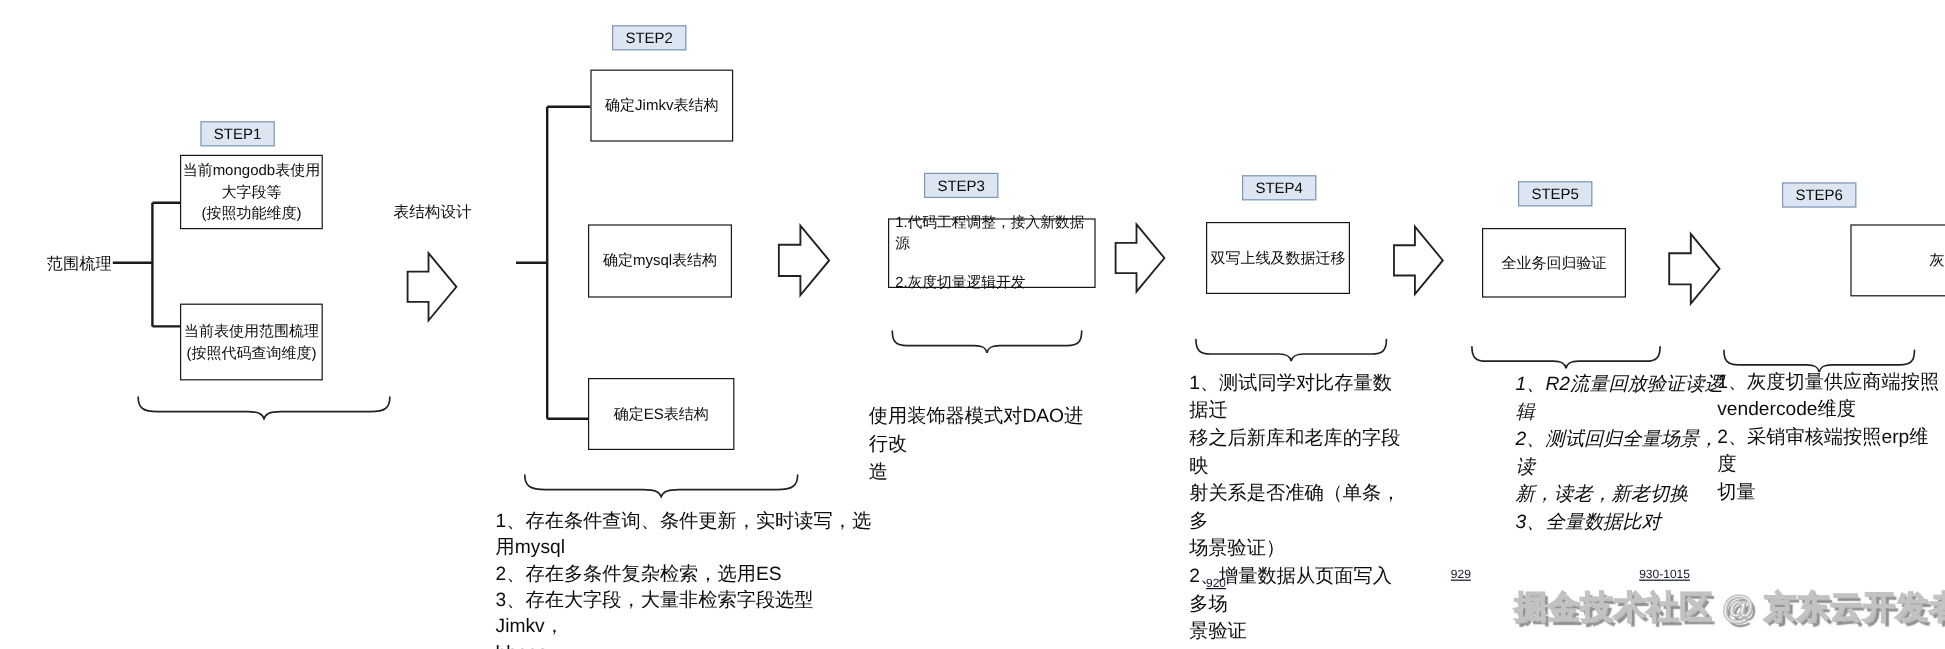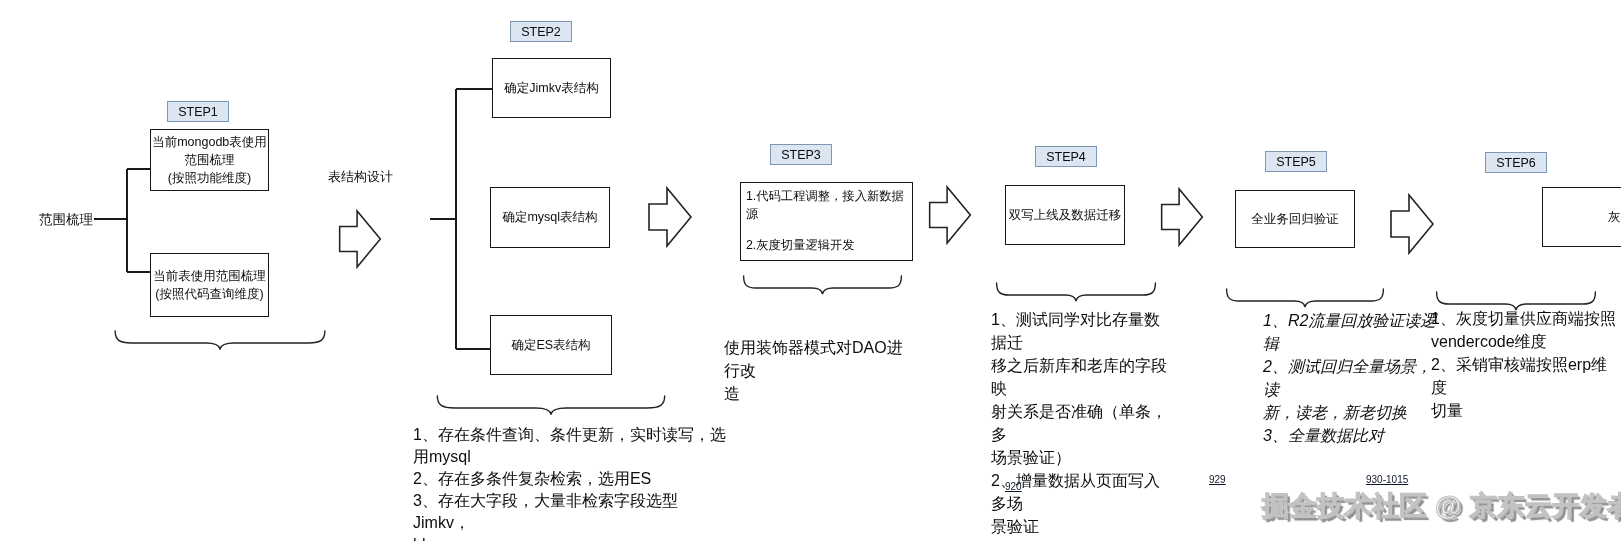--- a/index.html
+++ b/index.html
@@ -33,21 +33,21 @@
 
     <path d="M94,219 H127 M127,169 V272 M127,169 H150 M127,272 H150" stroke="#1a1a1a" stroke-width="2" fill="none"></path>
 
     <path d="M430,219 H456 M456,89 V349 M456,89 H492 M456,349 H490" stroke="#1a1a1a" stroke-width="2" fill="none"></path>
   </svg>
 
   <div class="lbl" style="left:39px;top:211px;">范围梳理</div>
 
   <div class="badge" style="left:167px;top:101px;">STEP1</div>
   <div class="nbox" style="left:150px;top:129px;width:119px;height:62px;">当前mongodb表使用
-范围梳理
+大字段等
 (按照功能维度)</div>
   <div class="nbox" style="left:150px;top:253px;width:119px;height:64px;">当前表使用范围梳理
 (按照代码查询维度)</div>
   <svg class="brace" style="left:113px;top:328px;" width="214" height="22" viewBox="0 0 200 22" preserveAspectRatio="none">
     <path d="M2,3 C2,12 6,15 17,15 L87,15 C96,15 99,17 100,21 C101,17 104,15 113,15 L183,15 C194,15 198,12 198,3" stroke="#222" stroke-width="1.4" fill="none" vector-effect="non-scaling-stroke" stroke-linecap="round"></path>
   </svg>
 
   <div class="lbl" style="left:328px;top:168px;font-size:13px;">表结构设计</div>
   <svg class="arrow" style="left:338px;top:208px;" width="44" height="62" viewBox="0 0 44 64">
     <polygon points="1,19 19,19 19,3 43,32 19,61 19,45 1,45" fill="#fff" stroke="#222" stroke-width="1.6"></polygon>
@@ -63,21 +63,21 @@
   <div class="note" style="left:413px;top:424px;width:320px;line-height:22px;">1、存在条件查询、条件更新，实时读写，选用mysql
 2、存在多条件复杂检索，选用ES
 3、存在大字段，大量非检索字段选型Jimkv，
 hbase。</div>
 
   <svg class="arrow" style="left:648px;top:185px;" width="44" height="64" viewBox="0 0 44 64">
     <polygon points="1,19 19,19 19,3 43,32 19,61 19,45 1,45" fill="#fff" stroke="#222" stroke-width="1.6"></polygon>
   </svg>
 
   <div class="badge" style="left:770px;top:144px;">STEP3</div>
-  <div class="nbox leftalign" style="left:740px;top:182px;width:173px;height:79px;font-size:12.3px;">
+  <div class="nbox leftalign" style="left:740px;top:182px;width:173px;height:58px;font-size:12.3px;">
     <span>1.代码工程调整，接入新数据源</span>
     <span>2.灰度切量逻辑开发</span>
   </div>
   <svg class="brace" style="left:742px;top:273px;" width="161" height="22" viewBox="0 0 200 22" preserveAspectRatio="none">
     <path d="M2,3 C2,12 6,15 17,15 L87,15 C96,15 99,17 100,21 C101,17 104,15 113,15 L183,15 C194,15 198,12 198,3" stroke="#222" stroke-width="1.4" fill="none" vector-effect="non-scaling-stroke" stroke-linecap="round"></path>
   </svg>
   <div class="note" style="left:712px;top:336px;width:190px;margin-left:12px;">使用装饰器模式对DAO进行改
 造</div>
 
   <svg class="arrow" style="left:928px;top:184px;" width="44" height="62" viewBox="0 0 44 64">

